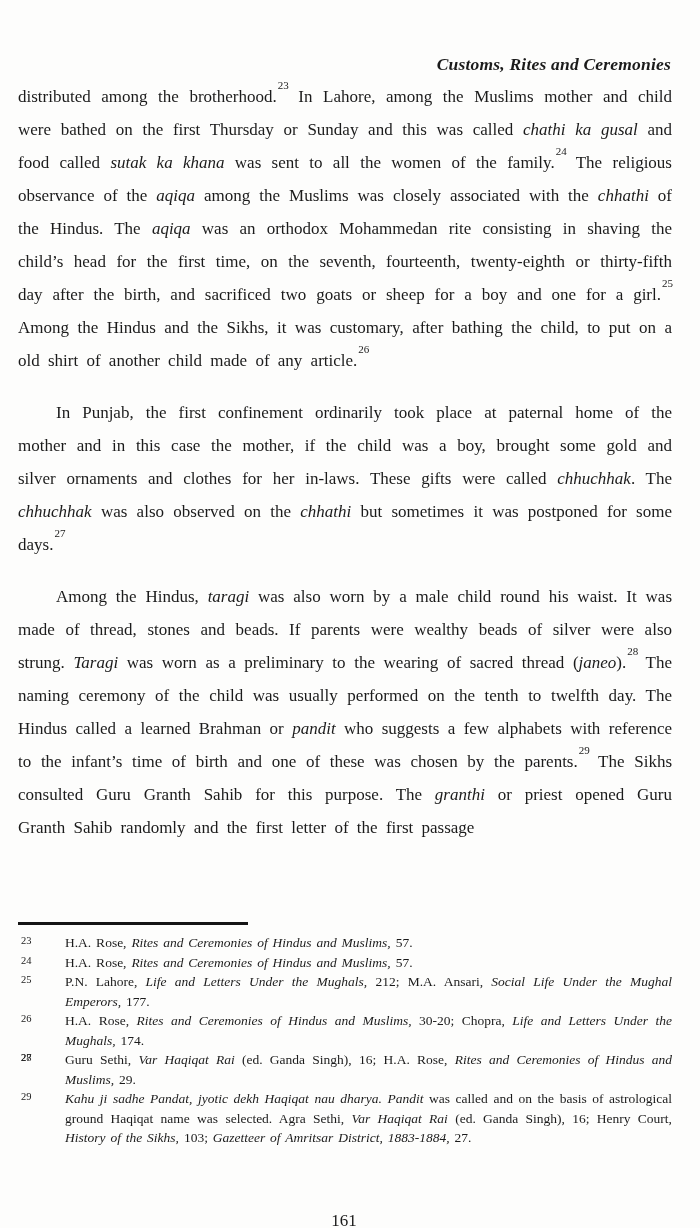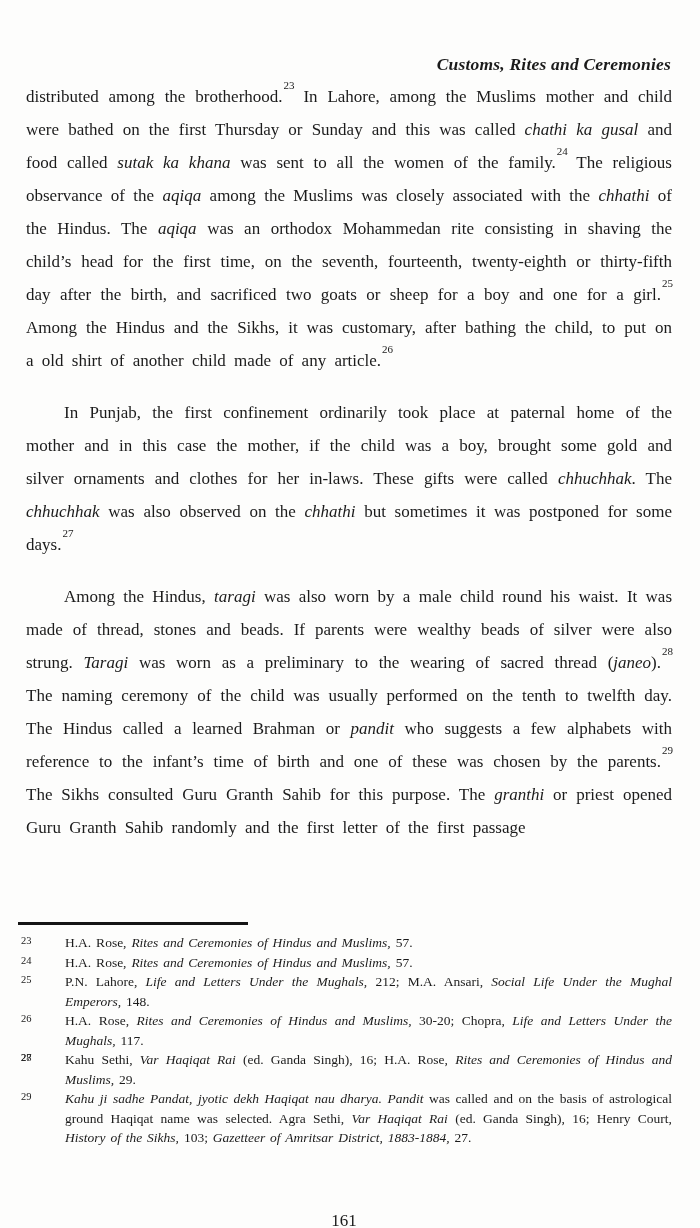--- a/index.html
+++ b/index.html
@@ -9,21 +9,21 @@
     margin:0;
   }
   .running-head{
     position:absolute;top:20px;right:29px;
     font-size:17.5px;font-style:italic;font-weight:bold;line-height:22px;
     letter-spacing:0.2px;
     margin-top:33px;
   }
   .body-text{position:absolute;top:80px;left:18px;width:654px;}
   .para{
-    margin:0 0 19px 8px;font-size:17px;line-height:33px;
+    margin:0 0 19px 0;font-size:17px;line-height:33px;
     text-align:justify;word-spacing:4px;
   }
   .para.indent{text-indent:38px;}
   .it{font-style:italic;}
   sup.ref{font-size:11px;line-height:0;position:relative;top:-6px;left:1px;}
   .fn-rule{position:absolute;left:18px;top:922px;width:230px;height:3px;background:#151515;}
   .footnotes{position:absolute;left:18px;top:933px;width:654px;}
   .fn-item{
     position:relative;padding-left:47px;
     font-size:13.5px;line-height:19.5px;text-align:justify;word-spacing:1.5px;
@@ -57,35 +57,35 @@
     <span class="fn-text"><span>H.A. Rose, </span><span class="it">Rites and Ceremonies of Hindus and Muslims,</span><span> 57.</span></span>
   </div>
 
   <div class="fn-item">
     <span class="fn-num">24</span>
     <span class="fn-text"><span>H.A. Rose, </span><span class="it">Rites and Ceremonies of Hindus and Muslims,</span><span> 57.</span></span>
   </div>
 
   <div class="fn-item">
     <span class="fn-num">25</span>
-    <span class="fn-text"><span>P.N. Lahore, </span><span class="it">Life and Letters Under the Mughals,</span><span> 212; M.A. Ansari, </span><span class="it">Social Life Under the Mughal Emperors,</span><span> 148.</span></span>
+    <span class="fn-text"><span>P.N. Lahore, </span><span class="it">Life and Letters Under the Mughals,</span><span> 212; M.A. Ansari, </span><span class="it">Social Life Under the Mughal Emperors,</span><span> 177.</span></span>
   </div>
 
   <div class="fn-item">
     <span class="fn-num">26</span>
-    <span class="fn-text"><span>H.A. Rose, </span><span class="it">Rites and Ceremonies of Hindus and Muslims,</span><span> 30-20; Chopra, </span><span class="it">Life and Letters Under the Mughals,</span><span> 117.</span></span>
+    <span class="fn-text"><span>H.A. Rose, </span><span class="it">Rites and Ceremonies of Hindus and Muslims,</span><span> 30-20; Chopra, </span><span class="it">Life and Letters Under the Mughals,</span><span> 174.</span></span>
   </div>
 
   <div class="fn-item">
     <span class="fn-num">27</span>
   </div>
 
   <div class="fn-item">
     <span class="fn-num">28</span>
-    <span class="fn-text"><span>Kahu Sethi, </span><span class="it">Var Haqiqat Rai</span><span> (ed. Ganda Singh), 16; H.A. Rose, </span><span class="it">Rites and Ceremonies of Hindus and Muslims,</span><span> 29.</span></span>
+    <span class="fn-text"><span>Guru Sethi, </span><span class="it">Var Haqiqat Rai</span><span> (ed. Ganda Singh), 16; H.A. Rose, </span><span class="it">Rites and Ceremonies of Hindus and Muslims,</span><span> 29.</span></span>
   </div>
 
   <div class="fn-item">
     <span class="fn-num">29</span>
     <span class="fn-text"><span class="it">Kahu ji sadhe Pandat, jyotic dekh Haqiqat nau dharya.</span><span> </span><span class="it">Pandit</span><span> was called and on the basis of astrological ground Haqiqat name was selected. Agra Sethi, </span><span class="it">Var Haqiqat Rai</span><span> (ed. Ganda Singh), 16; Henry Court, </span><span class="it">History of the Sikhs,</span><span> 103; </span><span class="it">Gazetteer of Amritsar District, 1883-1884,</span><span> 27.</span></span>
   </div>
 </div>
 
   <div class="page-number">161</div>
 

